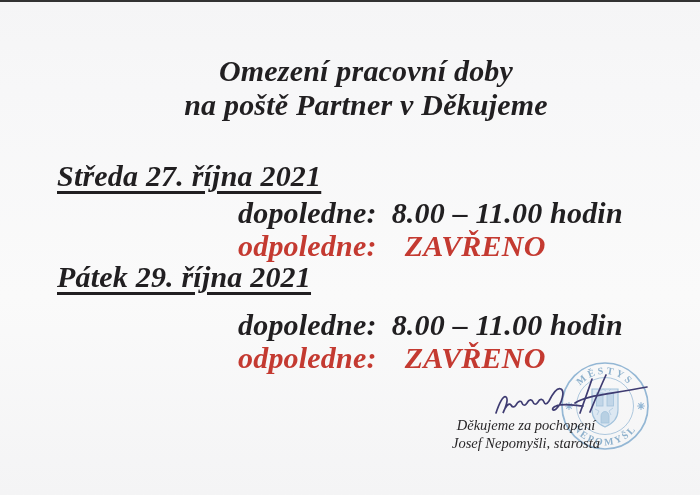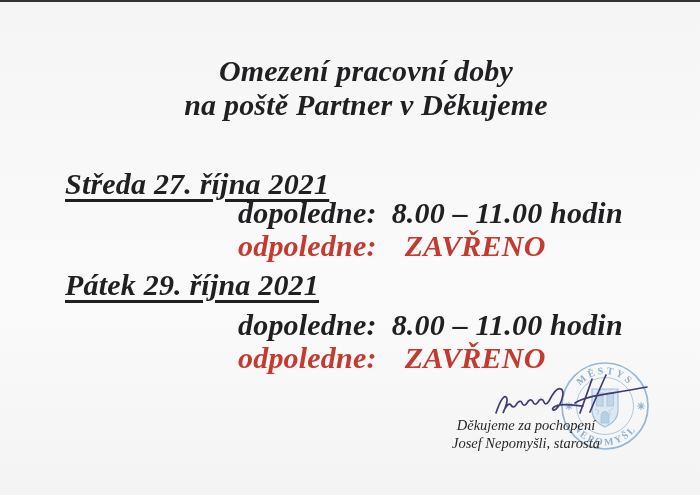--- a/index.html
+++ b/index.html
@@ -25,21 +25,21 @@
     position:absolute;top:0;left:0;width:700px;height:2px;
     background:#1d1d1d;opacity:.9;
   }
   .title{
     position:absolute;top:54px;left:0;width:700px;
     text-align:center;
     font-size:30px;font-weight:bold;font-style:italic;
     line-height:34px;letter-spacing:.2px;padding-left:16px;
   }
   .date-heading{
-    position:absolute;left:57px;margin:8px;
+    position:absolute;left:57px;margin:0;
     font-size:30px;font-weight:bold;font-style:italic;
     text-decoration:underline;
     text-decoration-thickness:3px;
     text-underline-offset:5px;
     letter-spacing:.2px;
   }
   .date-1{top:159px;}
   .date-2{top:260px;}
   .sched-row{
     position:absolute;left:238px;display:flex;gap:15px;

